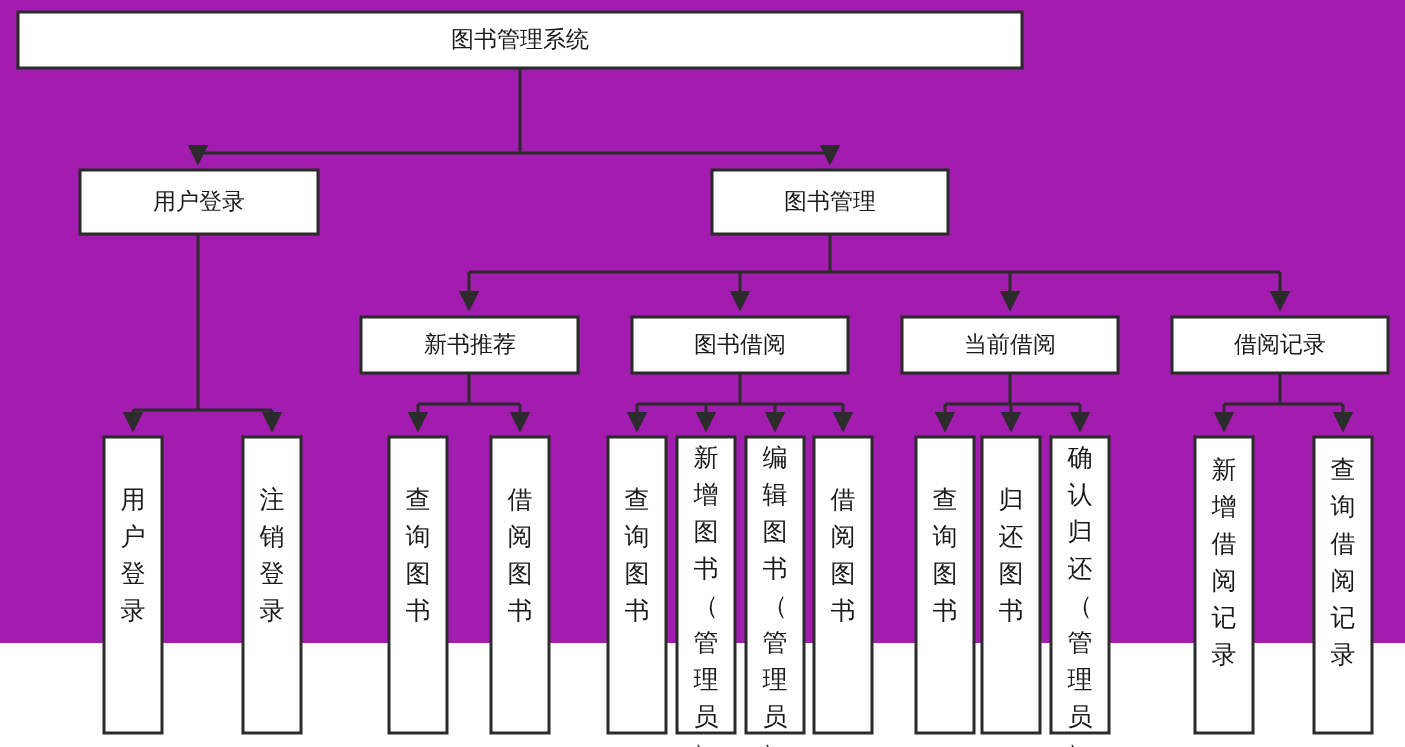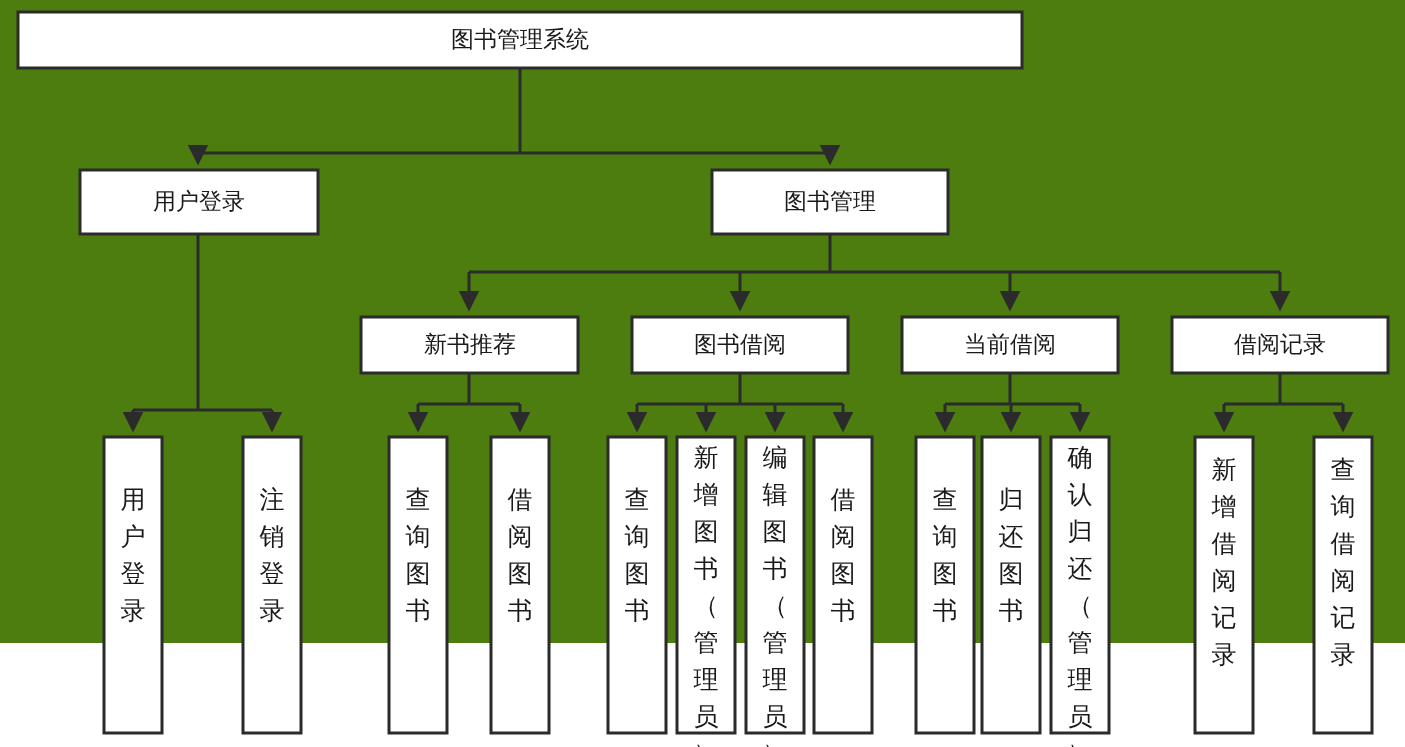--- a/index.html
+++ b/index.html
@@ -1,18 +1,18 @@
 <!DOCTYPE html>
 <html><head>
 <meta charset="utf-8">
 <style>
   html,body{margin:0;padding:0;background:#ffffff;}
   body{width:1405px;height:747px;overflow:hidden;
        font-family:"Liberation Sans","DejaVu Sans",sans-serif;}
-  #diagram-root{position:relative;width:1405px;height:643px;background:#4d7c0f;}
+  #diagram-root{position:relative;width:1405px;height:643px;background:#a21caf;}
   svg{display:block;}
   .node-box{fill:#ffffff;stroke:#2b2b2b;stroke-width:3;}
   .node-label{fill:#1a1a1a;font-family:"Liberation Sans","DejaVu Sans",sans-serif;
               font-size:23px;text-anchor:middle;dominant-baseline:middle;}
   .node-label-vertical{fill:#1a1a1a;font-family:"Liberation Sans","DejaVu Sans",sans-serif;
               font-size:25px;text-anchor:middle;}
   .edge{stroke:#2b2b2b;stroke-width:3;fill:none;}
   .watermark{position:absolute;right:8px;bottom:4px;color:#c9c9c9;font-size:19px;
              font-family:"Liberation Sans","DejaVu Sans",sans-serif;white-space:nowrap;}
 </style>

